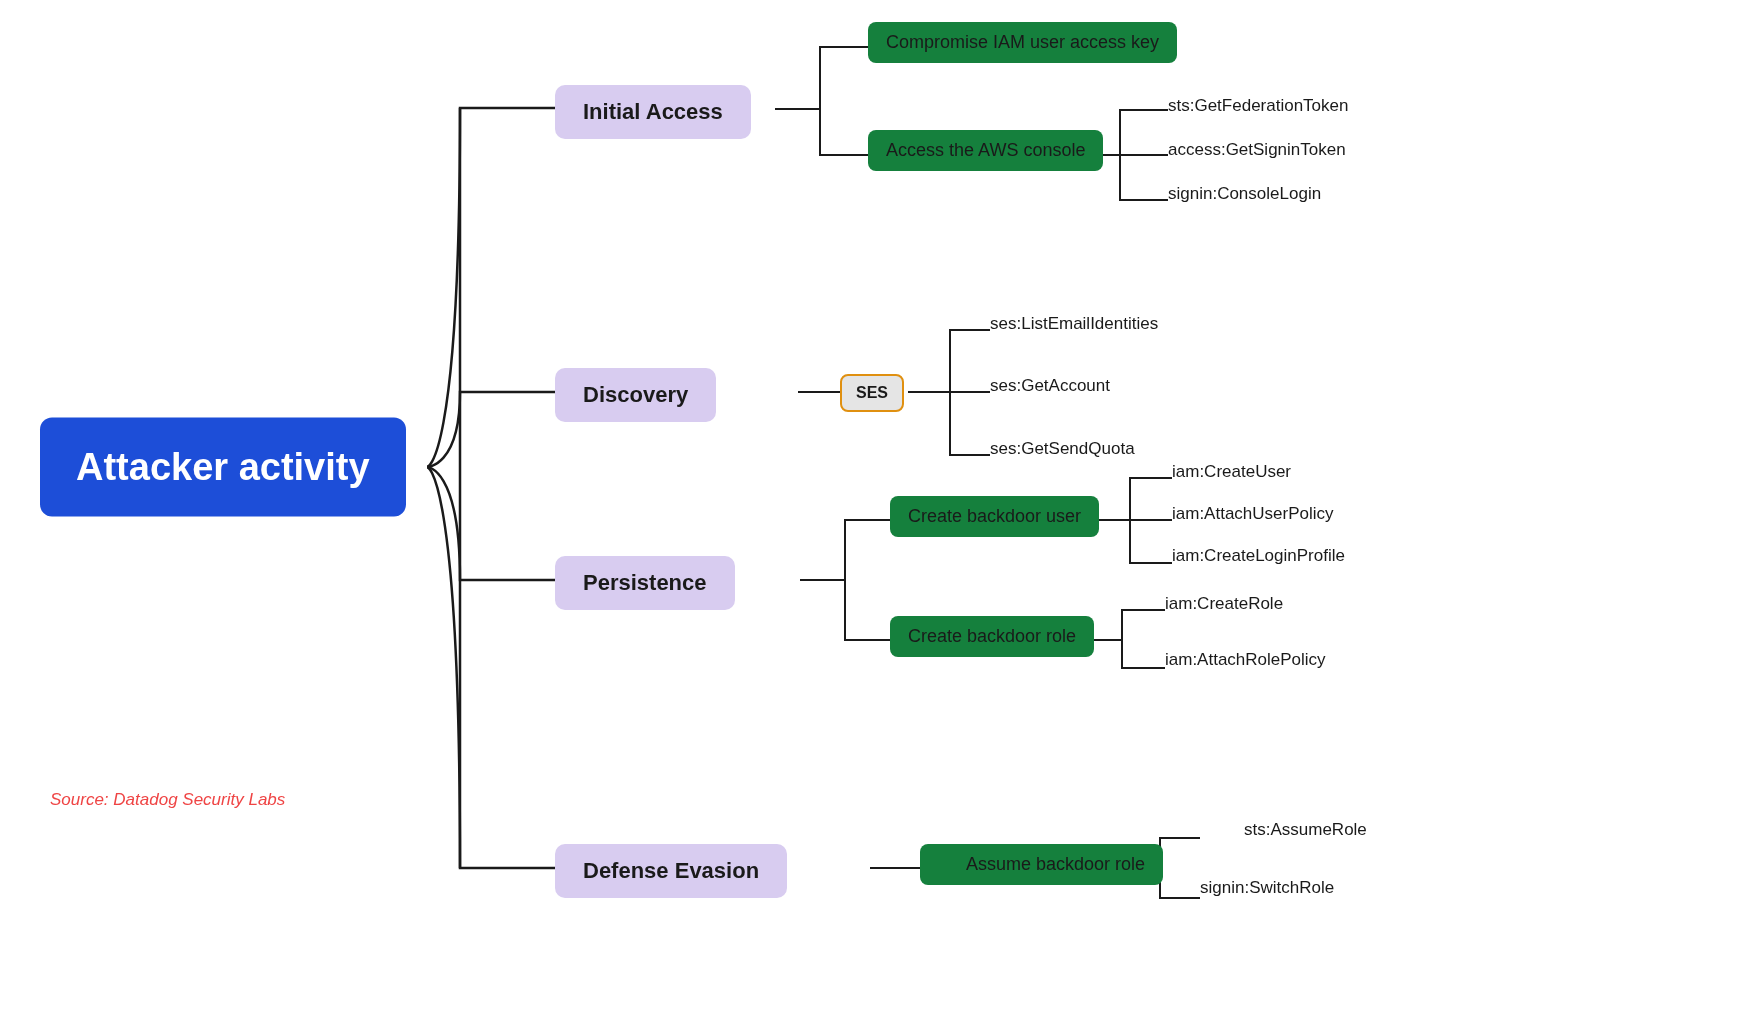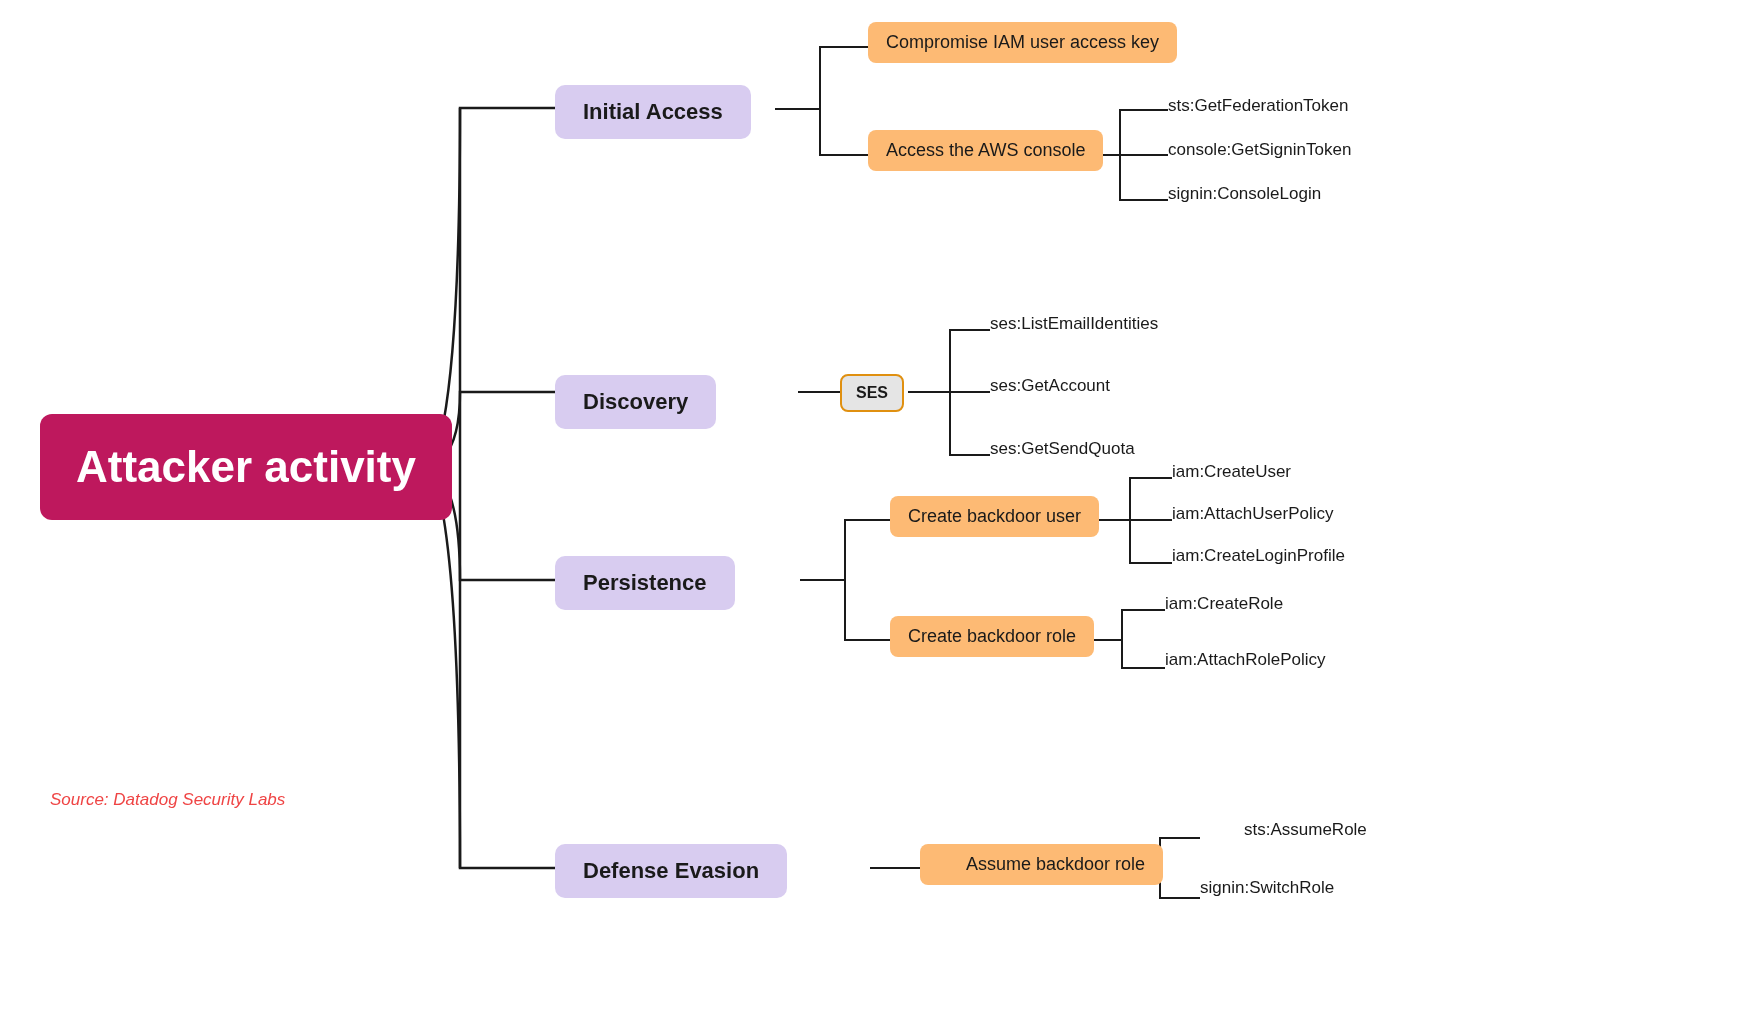--- a/index.html
+++ b/index.html
@@ -15,43 +15,43 @@
       position: absolute;
       top: 0; left: 0;
       width: 1750px;
       height: 1016px;
     }
     .attacker-box {
       position: absolute;
       left: 40px;
       top: 467px;
       transform: translateY(-50%);
-      background: #be185d;
+      background: #1d4ed8;
       border-radius: 12px;
       padding: 28px 36px;
       color: white;
-      font-size: 44px;
+      font-size: 38px;
       font-weight: bold;
       white-space: nowrap;
       z-index: 10;
     }
     .category-box {
       position: absolute;
       background: #d8ccf0;
       border-radius: 10px;
       padding: 14px 28px;
       font-size: 22px;
       font-weight: bold;
       color: #1a1a1a;
       white-space: nowrap;
       z-index: 10;
     }
     .leaf-box {
       position: absolute;
-      background: #fdba74;
+      background: #15803d;
       border-radius: 8px;
       padding: 10px 18px;
       font-size: 18px;
       color: #1a1a1a;
       white-space: nowrap;
       z-index: 10;
     }
     .ses-badge {
       position: absolute;
       background: #e5e5e5;
@@ -130,32 +130,32 @@
   <path d="M 1118 868 L 1160 868 L 1160 838 L 1200 838" stroke="#1a1a1a" stroke-width="2" fill="none"></path>
   <path d="M 1118 868 L 1160 868 L 1160 898 L 1200 898" stroke="#1a1a1a" stroke-width="2" fill="none"></path>
   <line x1="1160" y1="838" x2="1160" y2="898" stroke="#1a1a1a" stroke-width="2"></line>
 
 </svg>
 
 <div class="attacker-box" style="top: 467px; transform: translateY(-50%);">Attacker activity</div>
 
 <div class="category-box" style="left: 555px; top: 85px;">Initial Access</div>
 
-<div class="category-box" style="left: 555px; top: 368px; margin-top: 7px;">Discovery</div>
+<div class="category-box" style="left: 555px; top: 368px;">Discovery</div>
 
 <div class="category-box" style="left: 555px; top: 556px;">Persistence</div>
 
 <div class="category-box" style="left: 555px; top: 844px;">Defense Evasion</div>
 
 <div class="leaf-box" style="left: 868px; top: 22px;">Compromise IAM user access key</div>
 
 <div class="leaf-box" style="left: 868px; top: 130px;">Access the AWS console</div>
 
 <div class="api-text" style="left: 1168px; top: 96px;">sts:GetFederationToken</div>
-<div class="api-text" style="left: 1168px; top: 140px;">console:GetSigninToken</div>
+<div class="api-text" style="left: 1168px; top: 140px;">access:GetSigninToken</div>
 <div class="api-text" style="left: 1168px; top: 184px;">signin:ConsoleLogin</div>
 
 <div class="ses-badge" style="left: 840px; top: 374px;">SES</div>
 
 <div class="api-text" style="left: 990px; top: 314px;">ses:ListEmailIdentities</div>
 <div class="api-text" style="left: 990px; top: 376px;">ses:GetAccount</div>
 <div class="api-text" style="left: 990px; top: 439px;">ses:GetSendQuota</div>
 
 <div class="leaf-box" style="left: 890px; top: 496px;">Create backdoor user</div>
 

